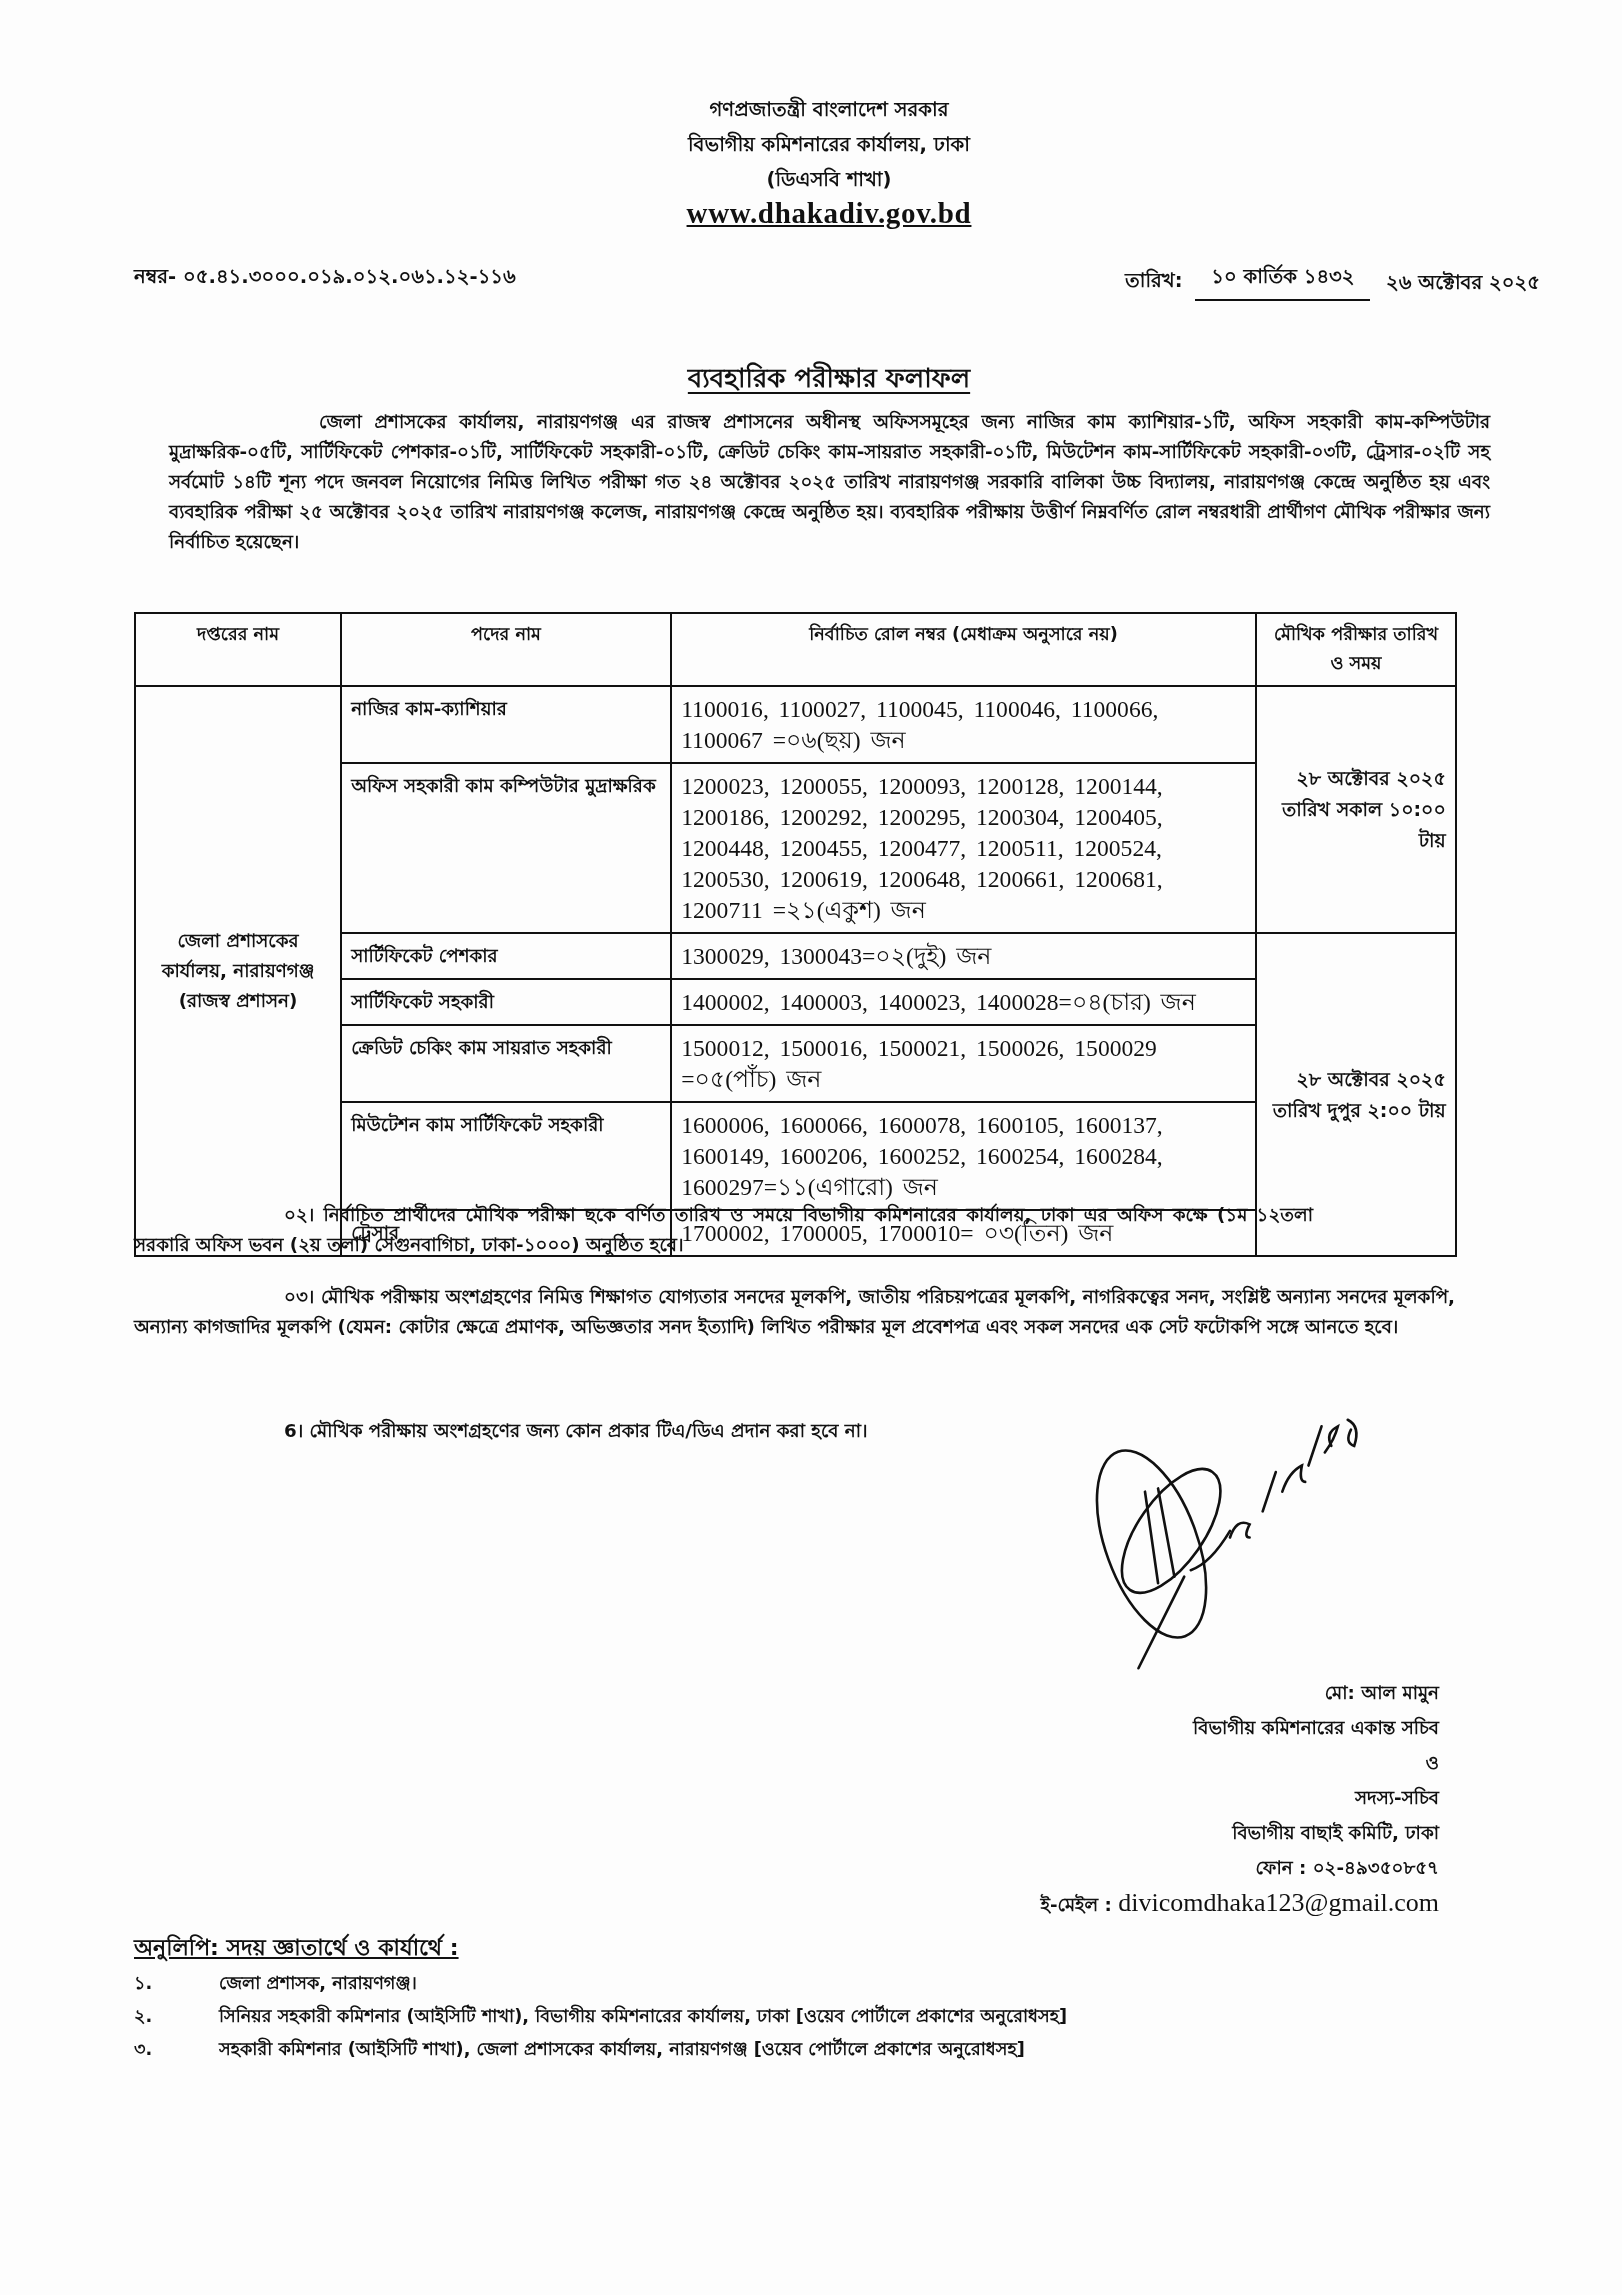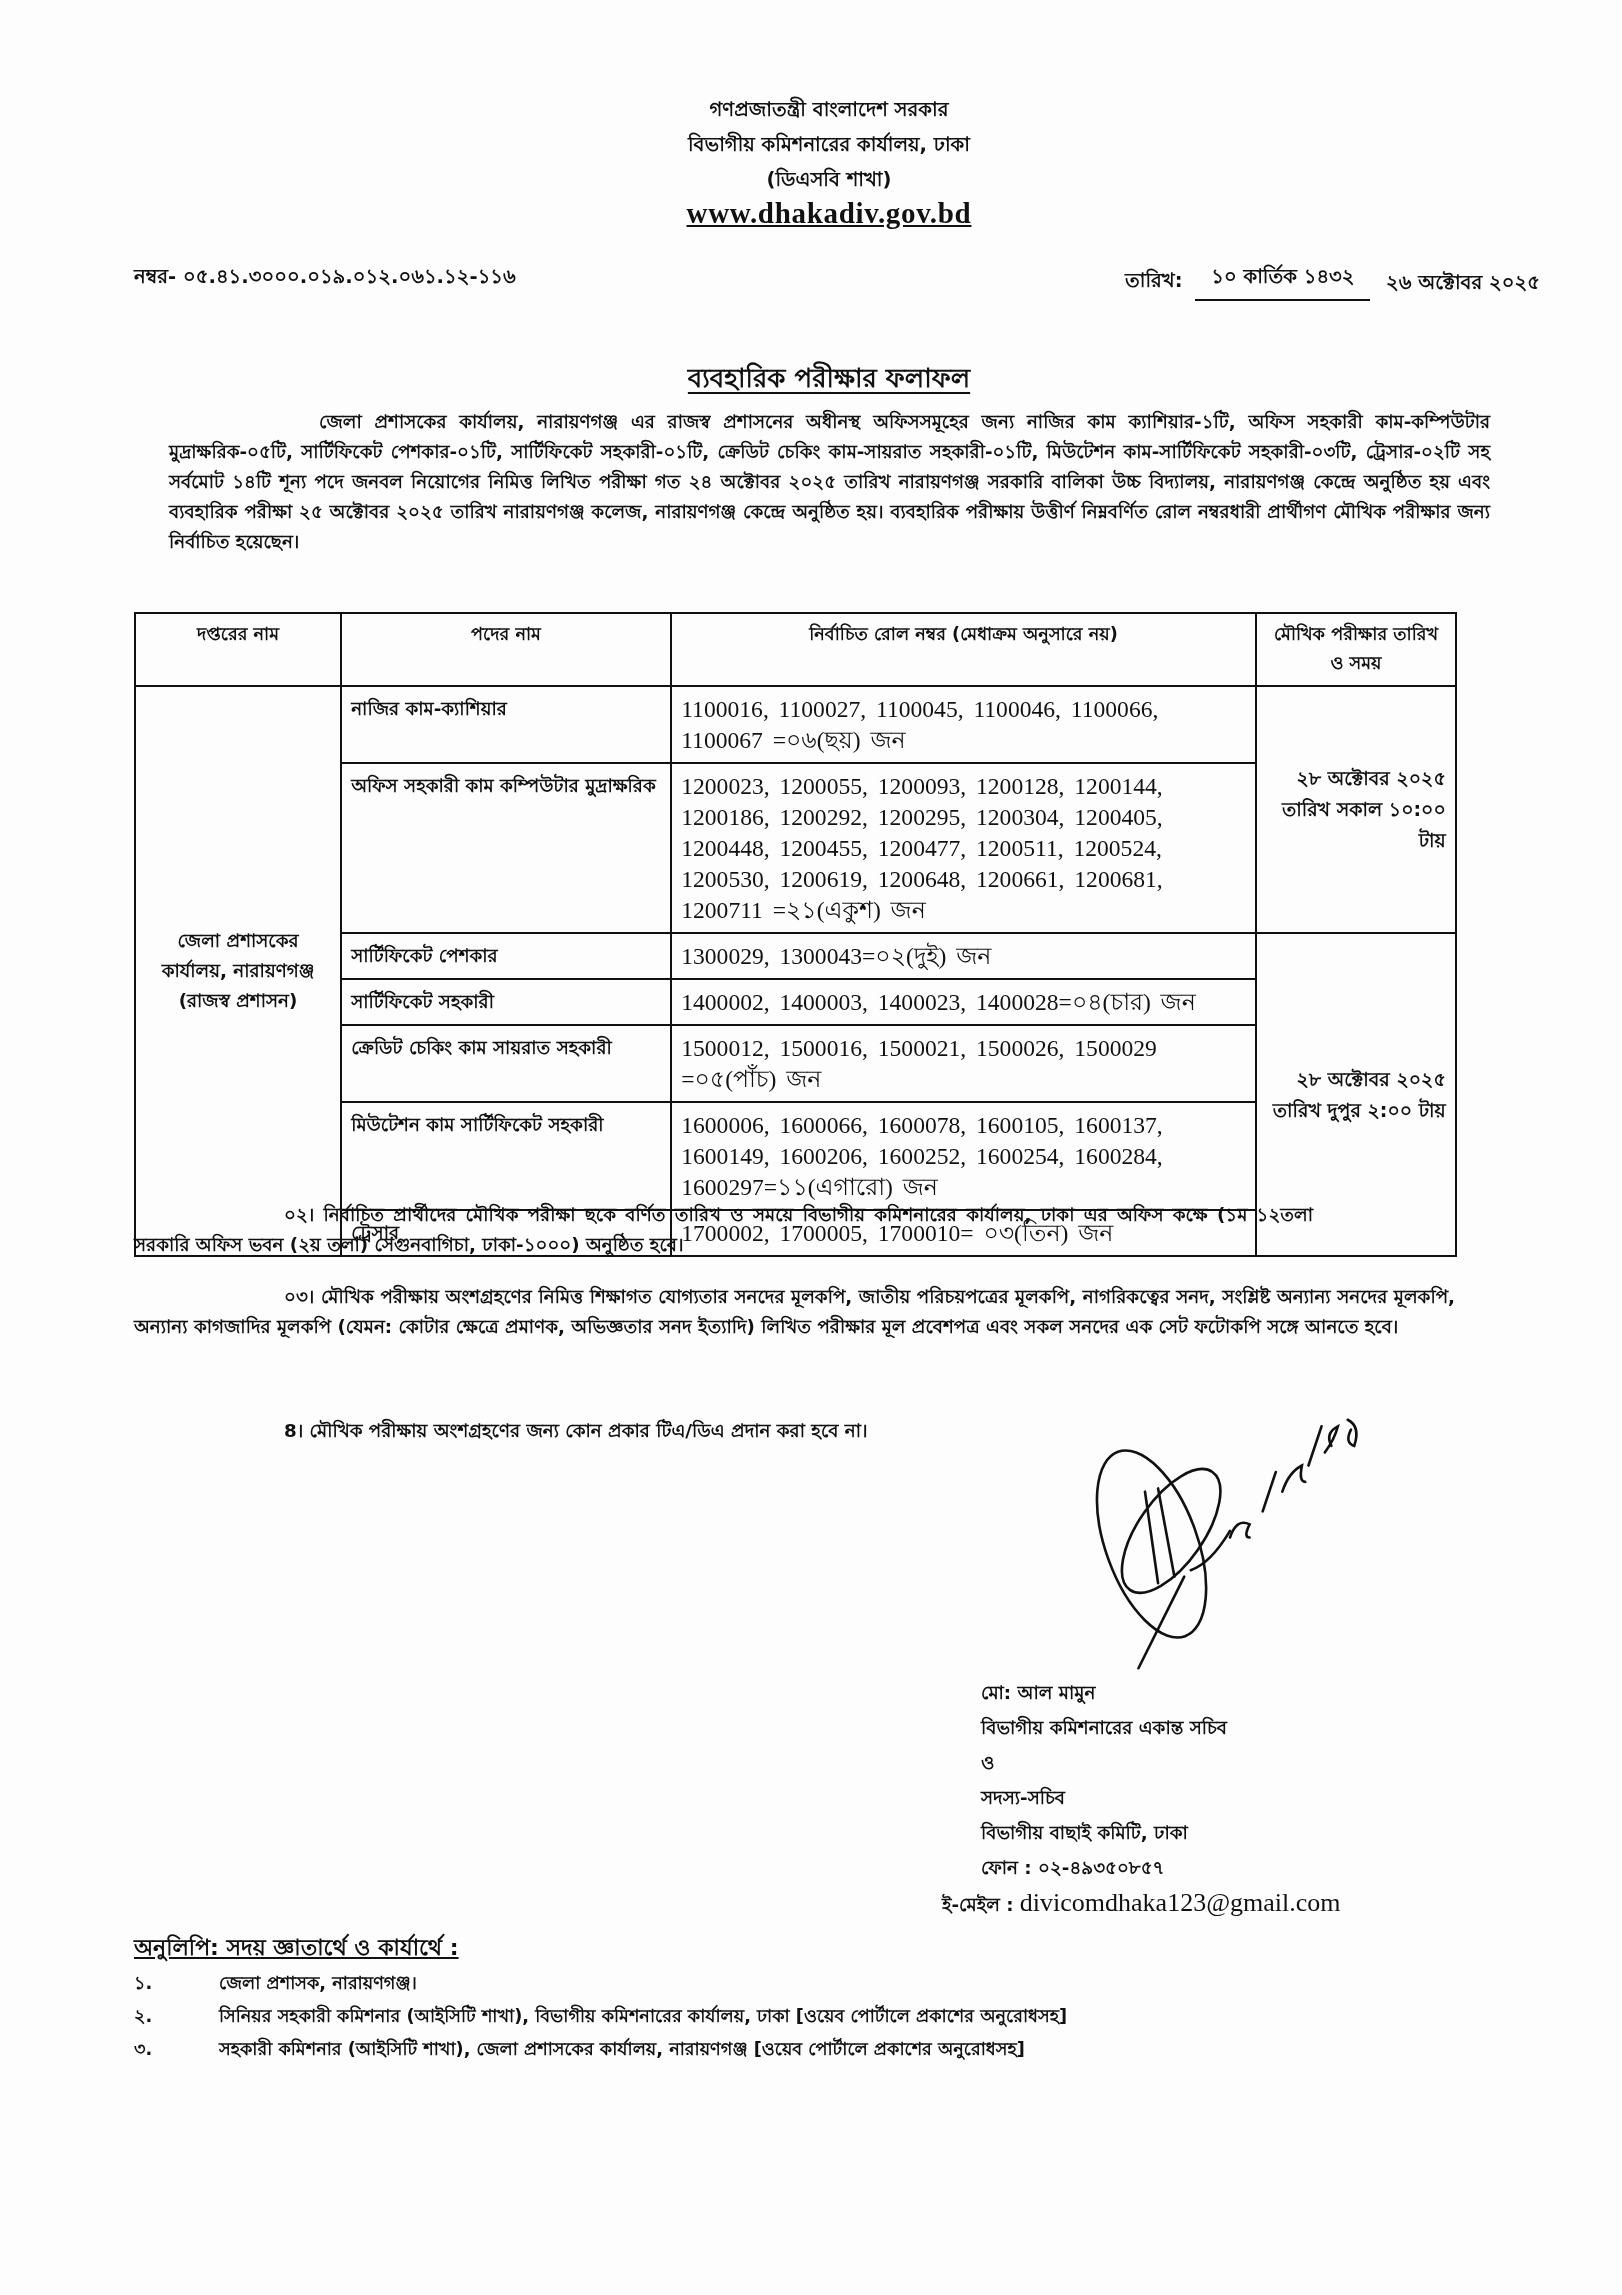--- a/index.html
+++ b/index.html
@@ -20,21 +20,21 @@
   .para { font-size:18.3px; font-weight:bold; line-height:30px; text-align:justify; }
   .para .indent { display:inline-block; width:150px; }
   table.res { position:absolute; left:134px; top:612px; width:1321px; border-collapse:collapse;
               table-layout:fixed; font-size:17.7px; }
   table.res td, table.res th { border:2px solid #111; vertical-align:top; padding:6.5px 9.2px; }
   table.res th { font-weight:bold; text-align:center; height:46px; }
   .nums { font-family:"Liberation Serif", serif; font-size:23.6px; line-height:31px; word-spacing:3.9px; }
   .post { font-weight:bold; font-size:18.3px; line-height:29px; }
   .office-cell { vertical-align:middle !important; text-align:center; font-weight:bold; font-size:18.3px; line-height:30px; }
   .time-cell { vertical-align:middle !important; text-align:right; font-weight:bold; font-size:19px; line-height:31px; }
-  .sig-block { position:absolute; left:981px; top:1675px; width:458px; text-align:left;
+  .sig-block { position:absolute; left:981px; top:1675px; width:458px; text-align:right;
                font-weight:bold; font-size:18.3px; line-height:35px; }
   .email { font-family:"Liberation Serif", serif; font-size:26px; font-weight:normal; }
   .cc-title { font-size:22px; font-weight:bold; text-decoration:underline; }
   .cc-item { font-size:17.7px; font-weight:bold; line-height:33px; display:flex; }
   .cc-num { width:85px; }
 </style>
 </head>
 <body>
 
 <div class="page">
@@ -115,21 +115,21 @@
   </tbody>
     </table>
 
   <div class="abs para" style="left:134px; top:1200px; width:1179px;">
     <span class="indent"></span><span>০২। নির্বাচিত প্রার্থীদের মৌখিক পরীক্ষা ছকে বর্ণিত তারিখ ও সময়ে বিভাগীয় কমিশনারের কার্যালয়, ঢাকা এর অফিস কক্ষে (১ম ১২তলা সরকারি অফিস ভবন (২য় তলা) সেগুনবাগিচা, ঢাকা-১০০০) অনুষ্ঠিত হবে।</span>
   </div>
   <div class="abs para" style="left:134px; top:1282px; width:1321px;">
     <span class="indent"></span><span>০৩। মৌখিক পরীক্ষায় অংশগ্রহণের নিমিত্ত শিক্ষাগত যোগ্যতার সনদের মূলকপি, জাতীয় পরিচয়পত্রের মূলকপি, নাগরিকত্বের সনদ, সংশ্লিষ্ট অন্যান্য সনদের মূলকপি, অন্যান্য কাগজাদির মূলকপি (যেমন: কোটার ক্ষেত্রে প্রমাণক, অভিজ্ঞতার সনদ ইত্যাদি) লিখিত পরীক্ষার মূল প্রবেশপত্র এবং সকল সনদের এক সেট ফটোকপি সঙ্গে আনতে হবে।</span>
   </div>
   <div class="abs para" style="left:134px; top:1416px; width:1321px;">
-    <span class="indent"></span><span>8। মৌখিক পরীক্ষায় অংশগ্রহণের জন্য কোন প্রকার টিএ/ডিএ প্রদান করা হবে না।</span>
+    <span class="indent"></span><span>6। মৌখিক পরীক্ষায় অংশগ্রহণের জন্য কোন প্রকার টিএ/ডিএ প্রদান করা হবে না।</span>
   </div>
 
   <svg class="abs" style="left:1060px; top:1413px;" width="340" height="262" viewBox="0 0 520 400">
     <g fill="none" stroke="#111" stroke-width="4" stroke-linecap="round">
       <ellipse cx="140" cy="200" rx="70" ry="150" transform="rotate(-20 140 200)"></ellipse>
       <ellipse cx="170" cy="180" rx="50" ry="110" transform="rotate(35 170 180)"></ellipse>
       <path d="M130 120 L150 260 M150 115 L175 250"></path>
       <path d="M200 240 Q230 230 260 180 M190 250 L120 390"></path>
       <path d="M260 190 q10 -30 30 -20 q-10 20 0 20"></path>
       <path d="M310 150 L330 90"></path>

